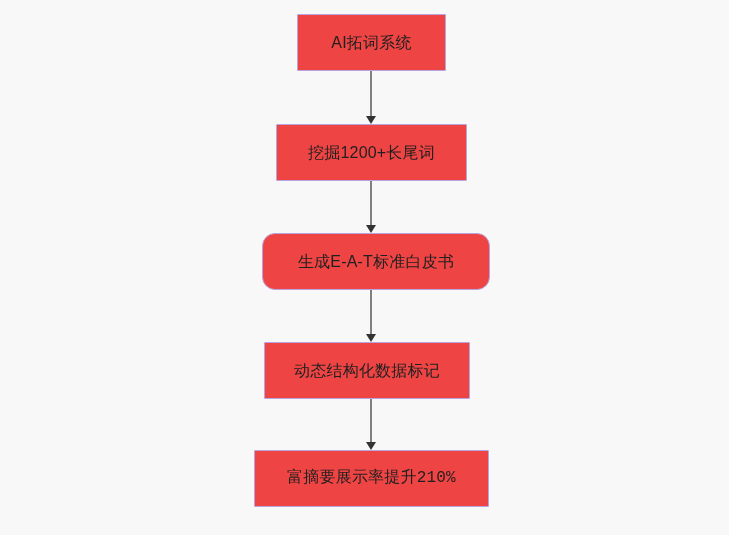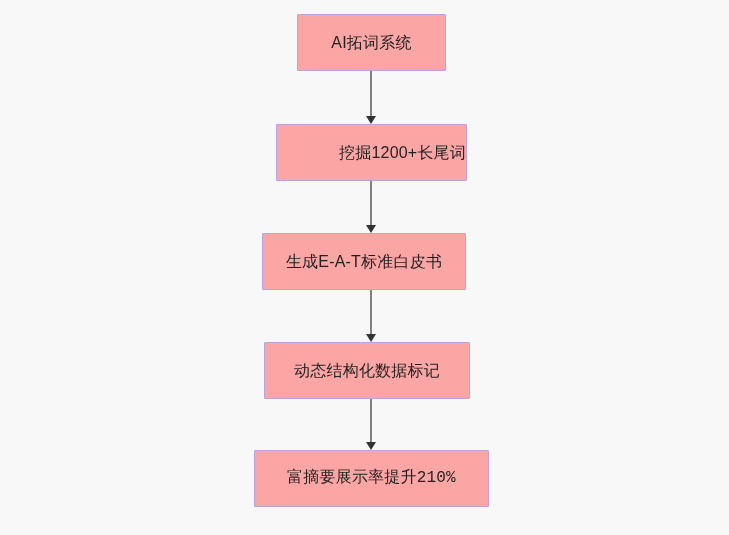--- a/index.html
+++ b/index.html
@@ -14,21 +14,21 @@
     overflow: hidden;
   }
   .flowchart {
     position: relative;
     width: 729px;
     height: 535px;
   }
   .node {
     position: absolute;
     box-sizing: border-box;
-    background: #fca5a5;
+    background: #ef4444;
     border: 1.5px solid #b8a5e0;
     border-radius: 1px;
     display: flex;
     align-items: center;
     justify-content: center;
     color: #1f2020;
     font-size: 16px;
     line-height: 1.2;
     letter-spacing: 0.2px;
     white-space: nowrap;
@@ -52,22 +52,22 @@
   .connector .head {
     width: 0;
     height: 0;
     border-left: 5.5px solid transparent;
     border-right: 5.5px solid transparent;
     border-top: 8px solid #333333;
     margin-top: -1px;
   }
   
   #node-0 { left: 297px; top: 14px;  width: 149px; height: 57px; }
-  #node-1 { left: 276px; top: 124px; width: 191px; height: 57px; justify-content: flex-end; }
-  #node-2 { left: 262px; top: 233px; width: 204px; height: 57px; }
+  #node-1 { left: 276px; top: 124px; width: 191px; height: 57px; }
+  #node-2 { left: 262px; top: 233px; width: 228px; height: 57px; border-radius: 13px; }
   #node-3 { left: 264px; top: 342px; width: 206px; height: 57px; }
   #node-4 { left: 254px; top: 450px; width: 235px; height: 57px; font-family: Liberation Mono, monospace; }
   
   #conn-0 { left: 359px; top: 71px;  height: 53px; }
   #conn-1 { left: 359px; top: 181px; height: 52px; }
   #conn-2 { left: 359px; top: 290px; height: 52px; }
   #conn-3 { left: 359px; top: 399px; height: 51px; }
 </style>
 </head>
 <body>

